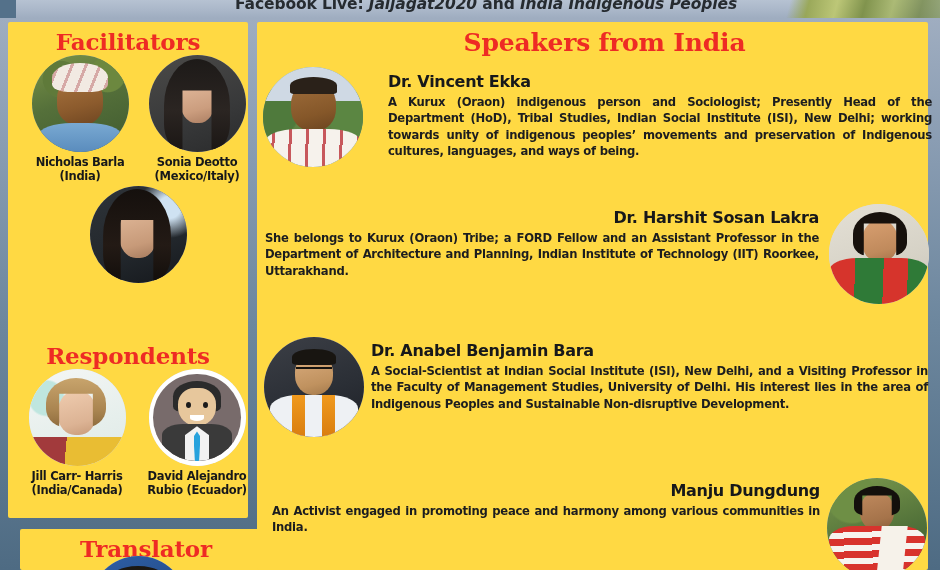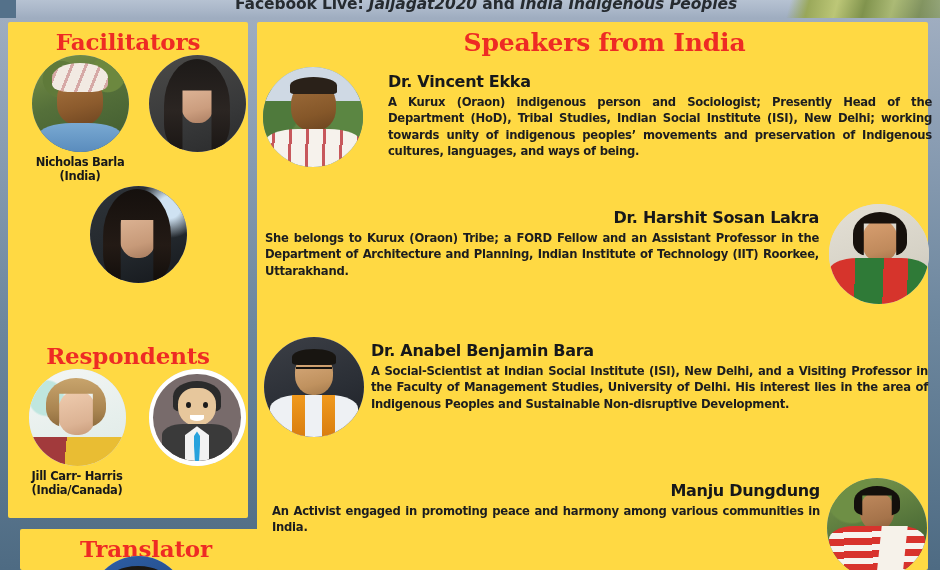--- a/index.html
+++ b/index.html
@@ -372,20 +372,24 @@
   <div class="pname">
     <span>Nicholas Barla</span><br>
     <span>(India)</span>
   </div>
 </div>
 
 <div class="person" id="p-sonia">
   <div class="avatar">
       <div class="ph ph-sonia"></div>
     </div>
+  <div class="pname">
+    <span>Sonia Deotto</span><br>
+    <span>(Mexico/Italy)</span>
+  </div>
 </div>
 
 <div class="person" id="p-guadalupe">
   <div class="avatar">
       <div class="ph ph-guadalupe"></div>
     </div>
 </div>
 
 <div class="panel" id="respondents-panel">
   <div class="sec-title" id="respondents-title">Respondents</div>
@@ -411,20 +415,24 @@
         <div class="face"></div>
         <div class="eye l"></div>
         <div class="eye r"></div>
         <div class="mouth"></div>
         <div class="suit"></div>
         <div class="shirt"></div>
         <div class="tie"></div>
       </div>
     </div>
   </div>
+  <div class="pname">
+    <span>David Alejandro</span><br>
+    <span>Rubio (Ecuador)</span>
+  </div>
 </div>
 
 <div class="panel" id="translator-panel">
   <div class="sec-title" id="translator-title">Translator</div>
 </div>
 <div class="person" id="p-translator">
   <div class="avatar">
       <div class="ph ph-translator"></div>
     </div>
 </div>

